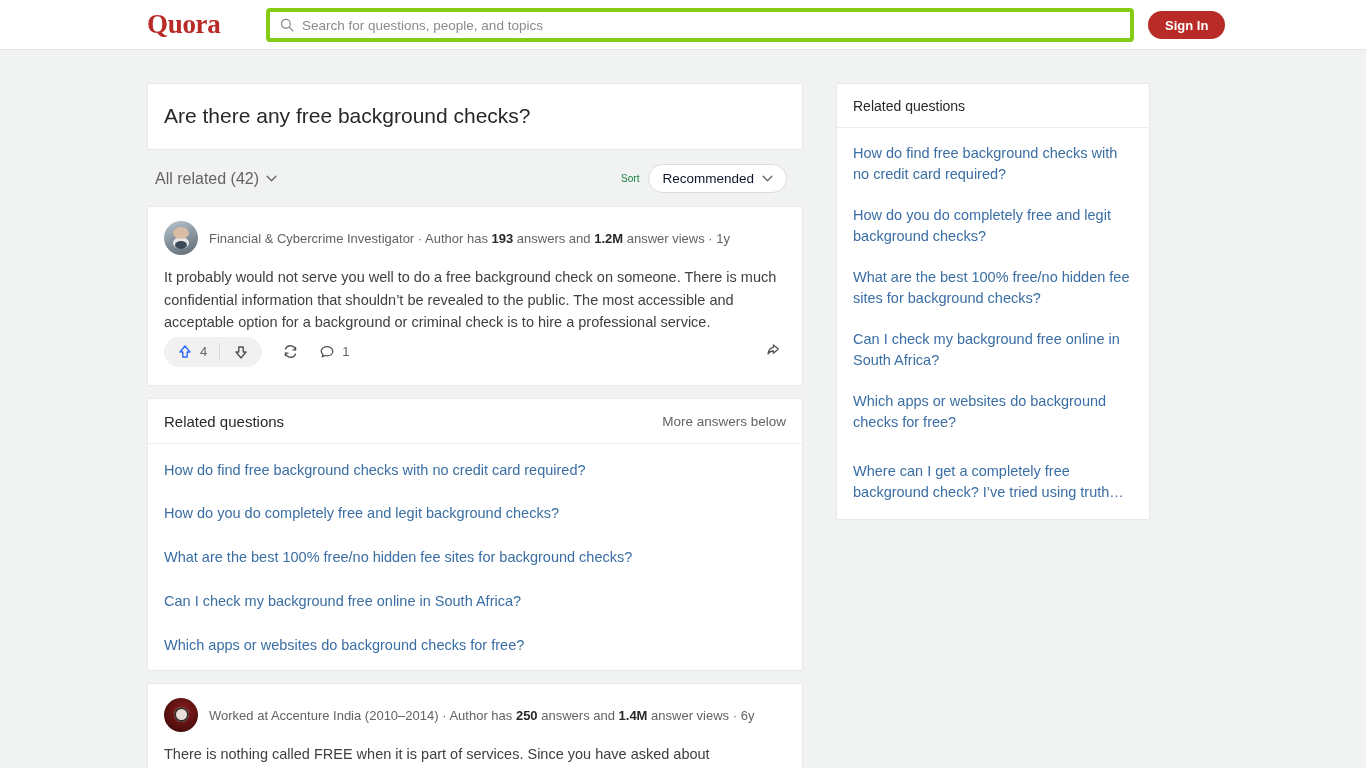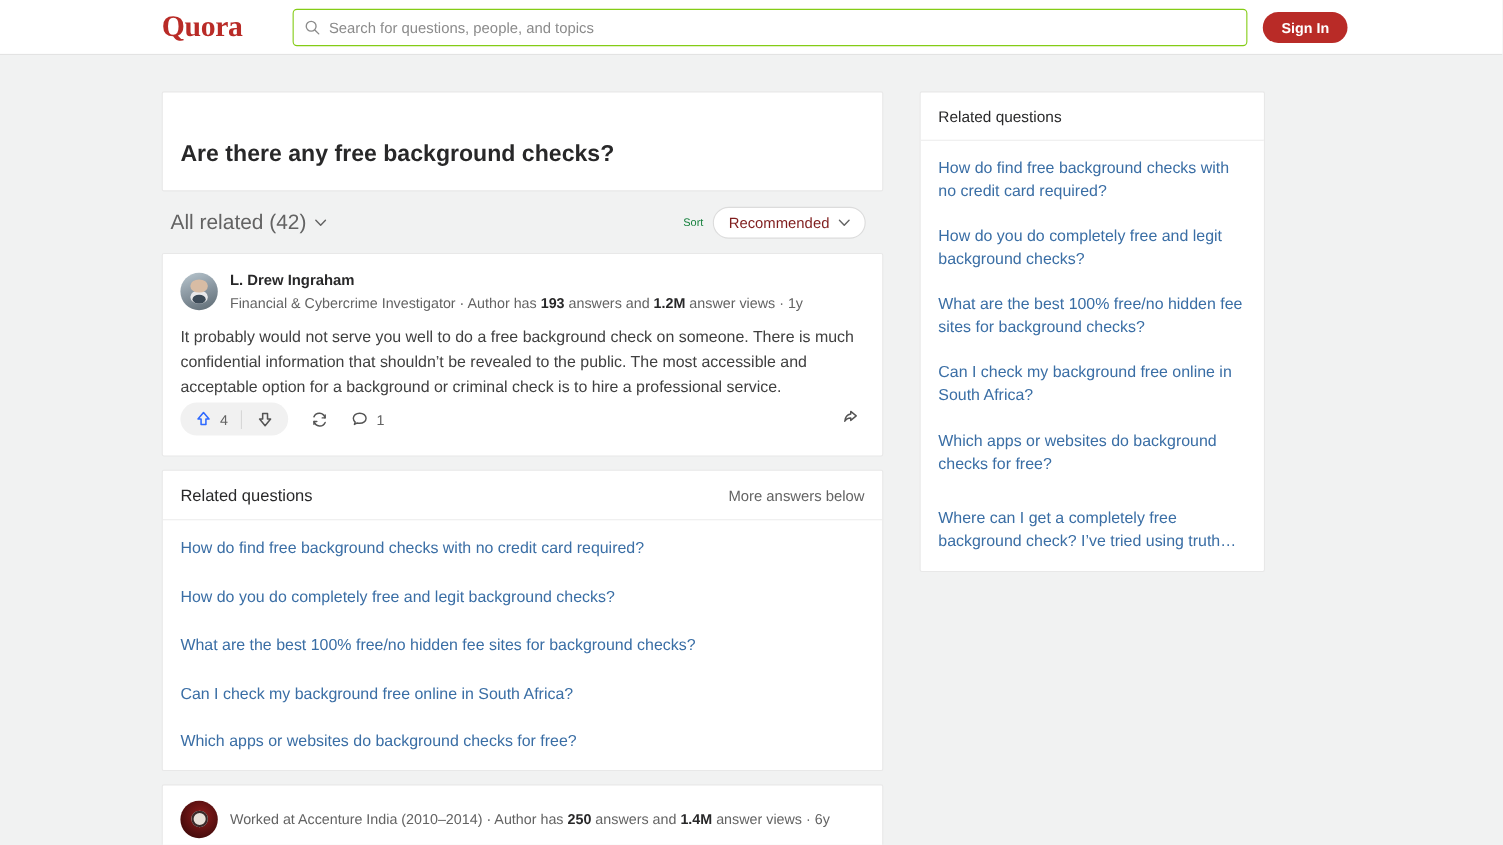--- a/index.html
+++ b/index.html
@@ -21,21 +21,21 @@
   .logo {
     position: absolute; left: 147px; top: 9px;
     font-family: "Liberation Serif", serif;
     font-size: 27px; font-weight: bold;
     color: #b92b27; letter-spacing: -0.3px;
   }
   .search-wrap {
     position: absolute; left: 266px; top: 8px;
     width: 868px; height: 34px;
     background: #fff;
-    border: 1px solid #84cc16;
+    border: 4px solid #84cc16;
     border-radius: 4px;
     display: flex; align-items: center;
     padding: 0 10px;
   }
   .search-icon { width: 14px; height: 14px; flex: none; margin-right: 8px; }
   .search-input {
     border: none; outline: none; background: transparent;
     font-family: "Liberation Sans", sans-serif;
     font-size: 13.5px; color: #636363; width: 100%;
   }
@@ -57,41 +57,40 @@
 
   .card {
     background: #ffffff;
     border: 1px solid #e8e8e8;
     border-radius: 2px;
   }
 
   
   .q-card { padding: 18px 16px 20px 16px; }
   .q-title {
-    font-size: 21px; font-weight: bold; color: #282829;
+    font-size: 21px; font-weight: normal; color: #282829;
     line-height: 1.3;
-    margin-top: 24px;
   }
 
   
   .filter-bar {
     display: flex; align-items: center; justify-content: space-between;
     padding: 14px 16px 13px 8px;
   }
   .all-related {
     display: flex; align-items: center; gap: 7px;
-    font-size: 19px; color: #636363; cursor: pointer;
+    font-size: 16px; color: #636363; cursor: pointer;
   }
   .sort-group { display: flex; align-items: center; gap: 9px; }
   .sort-label { font-size: 10px; color: #15803d; }
   .sort-pill {
     display: flex; align-items: center; gap: 8px;
     border: 1px solid #dcdcdc; border-radius: 16px;
     background: #fff; padding: 6px 13px;
-    font-size: 13.5px; color: #7f1d1d; cursor: pointer;
+    font-size: 13.5px; color: #0f172a; cursor: pointer;
   }
   .chev { width: 11px; height: 7px; flex: none; }
 
   
   .answer { padding: 14px 16px 10px 16px; }
   .author-row { display: flex; align-items: center; gap: 11px; }
   .avatar {
     width: 34px; height: 34px; border-radius: 50%;
     flex: none; overflow: hidden; position: relative;
   }
@@ -216,21 +215,20 @@
             <polyline points="1,1.5 6,6.5 11,1.5" fill="none" stroke="#636363" stroke-width="1.5" stroke-linecap="round" stroke-linejoin="round"></polyline>
           </svg>
         </div>
       </div>
     </div>
 
     <div class="card answer">
       <div class="author-row">
         <div class="avatar avatar-1"></div>
         <div>
-          <div class="author-name">L. Drew Ingraham</div>
           <div class="author-meta">
             <span>Financial &amp; Cybercrime Investigator</span><span> · Author has </span><b>193</b><span> answers and </span><b>1.2M</b><span> answer views · </span><span>1y</span>
           </div>
         </div>
       </div>
 
       <div class="answer-body">
         <p>It probably would not serve you well to do a free background check on someone. There is much confidential information that shouldn’t be revealed to the public. The most accessible and acceptable option for a background or criminal check is to hire a professional service.</p>
       </div>
 

